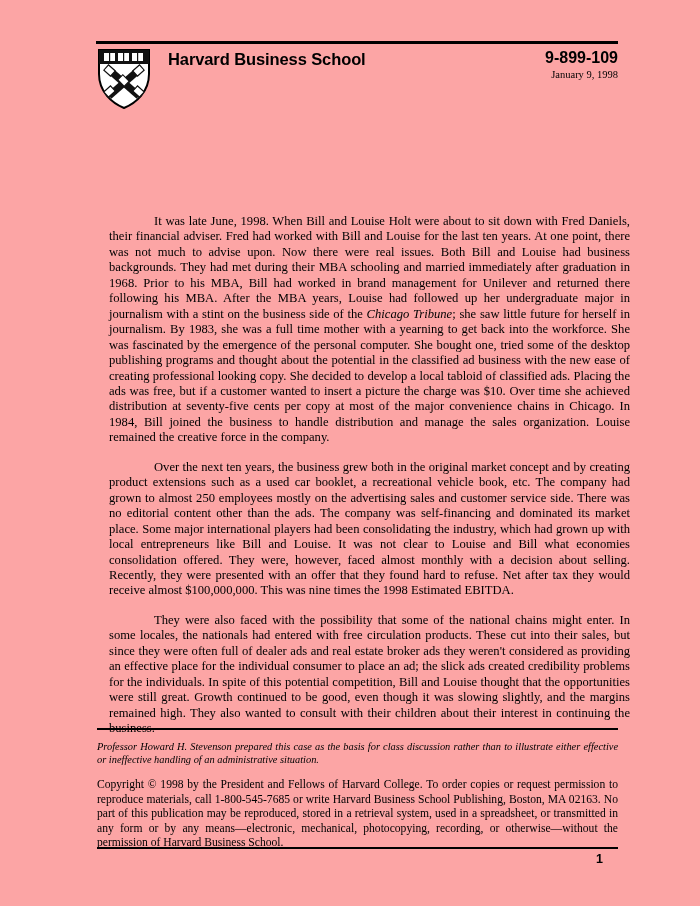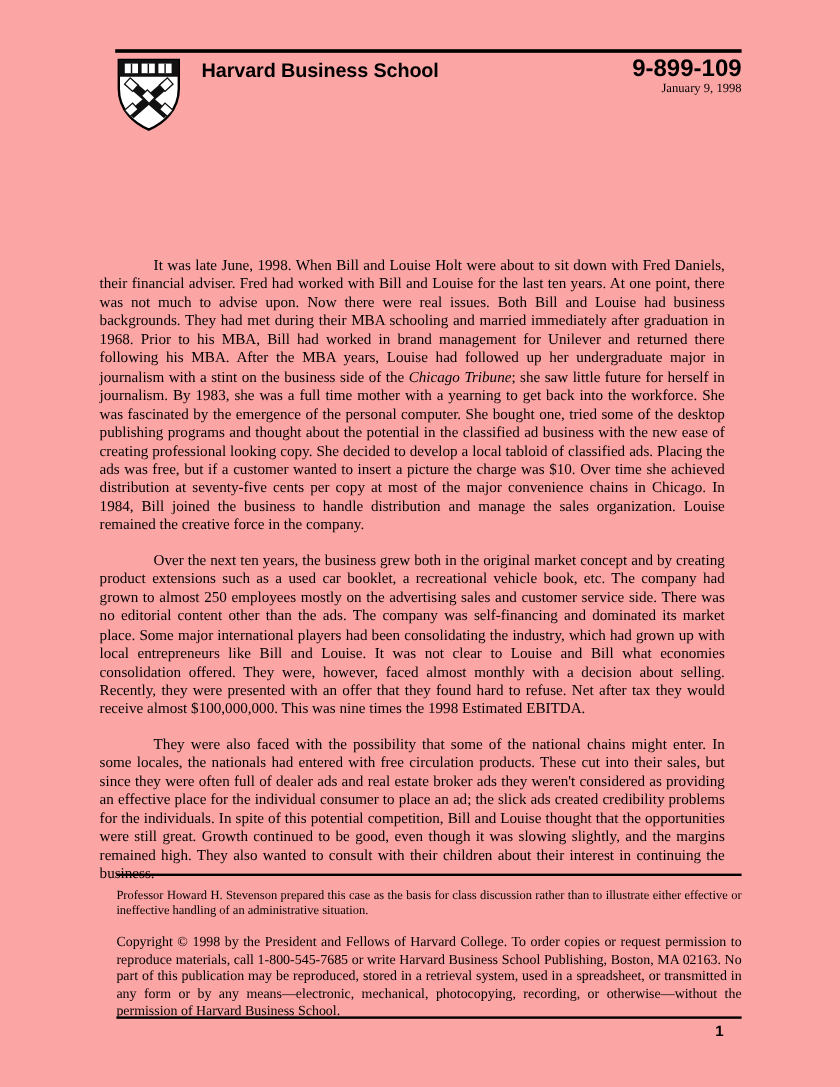--- a/index.html
+++ b/index.html
@@ -64,21 +64,21 @@
     line-height: 20px;
     white-space: nowrap;
   }
 
   .case-number {
     position: absolute;
     right: 0px;
     top: 2px;
     font-family: "Liberation Sans", "DejaVu Sans", sans-serif;
     font-weight: bold;
-    font-size: 20px;
+    font-size: 16px;
     line-height: 19px;
     text-align: left;
     white-space: nowrap;
   }
 
   .case-date {
     position: absolute;
     right: 0px;
     top: 22px;
     font-family: "Liberation Serif", "DejaVu Serif", serif;
@@ -97,21 +97,21 @@
     text-align: center;
     font-family: "Liberation Sans", "DejaVu Sans", sans-serif;
     font-weight: bold;
     font-size: 20px;
     letter-spacing: -0.2px;
   }
 
   
   .body-col {
     position: absolute;
-    left: 83px;
+    left: 109px;
     top: 214px;
     width: 521px;
   }
 
   .body-col p {
     margin: 0 0 14px 0;
     font-size: 12.6px;
     line-height: 15.45px;
     text-align: justify;
     text-indent: 45px;
@@ -133,20 +133,21 @@
 
   .footer-col {
     position: absolute;
     left: 97px;
     top: 740px;
     width: 521px;
   }
 
   .credit-note {
     margin: 0 0 12px 0;
+    font-style: italic;
     font-size: 10.4px;
     line-height: 13.2px;
     text-align: justify;
   }
 
   .copyright {
     margin: 0;
     font-size: 11.6px;
     line-height: 14.4px;
     text-align: justify;

